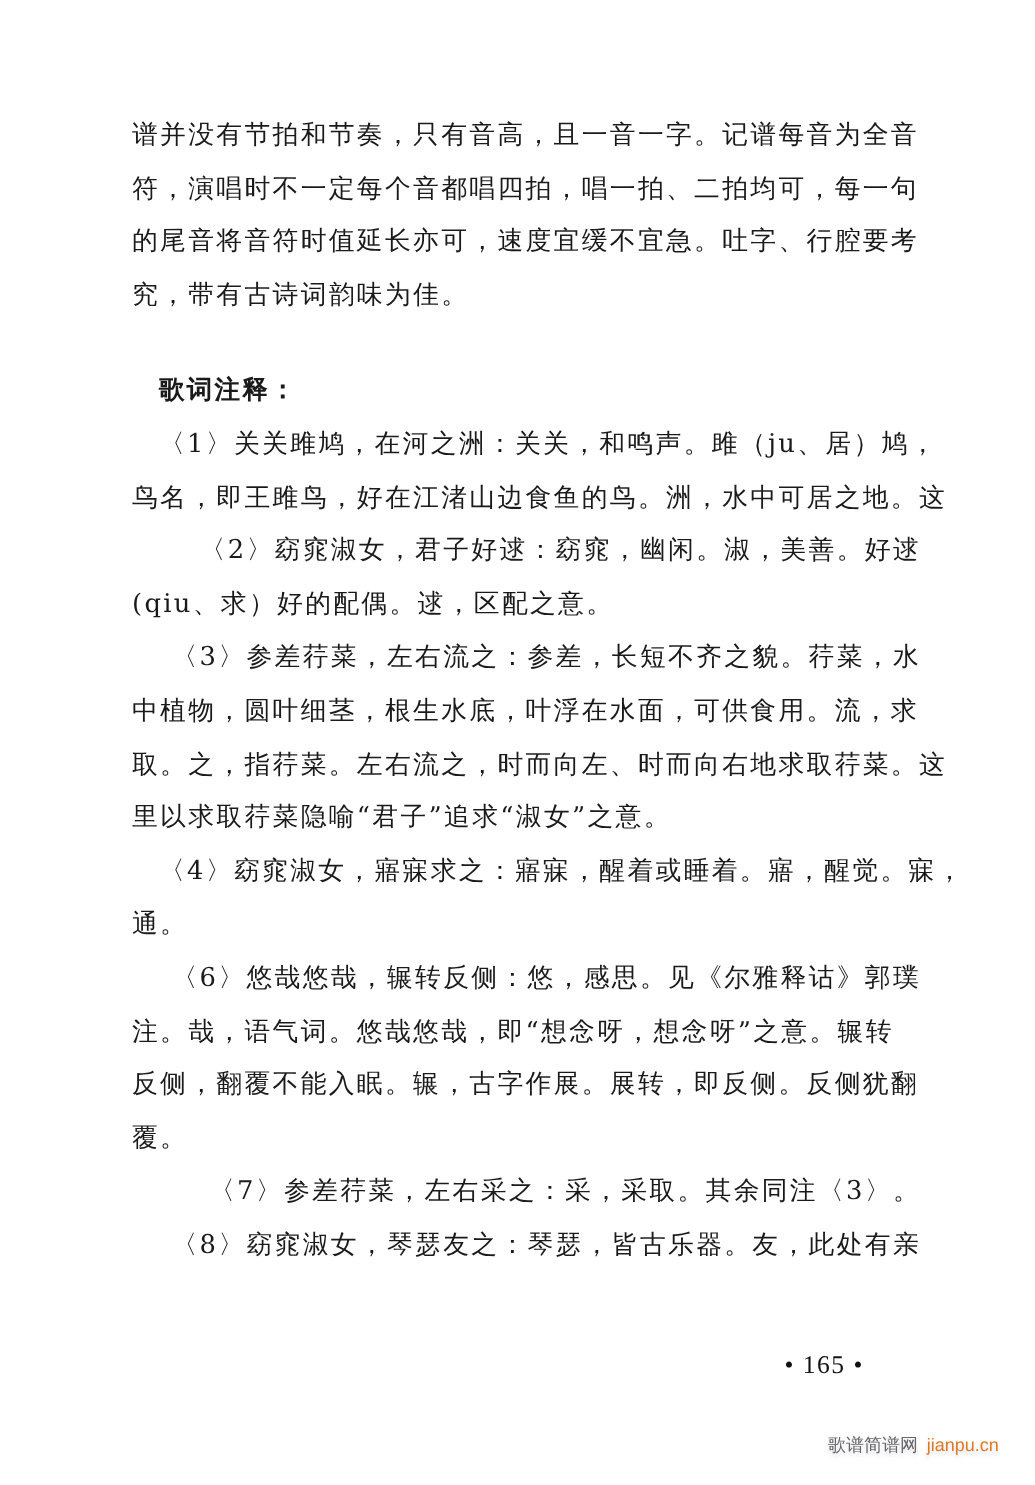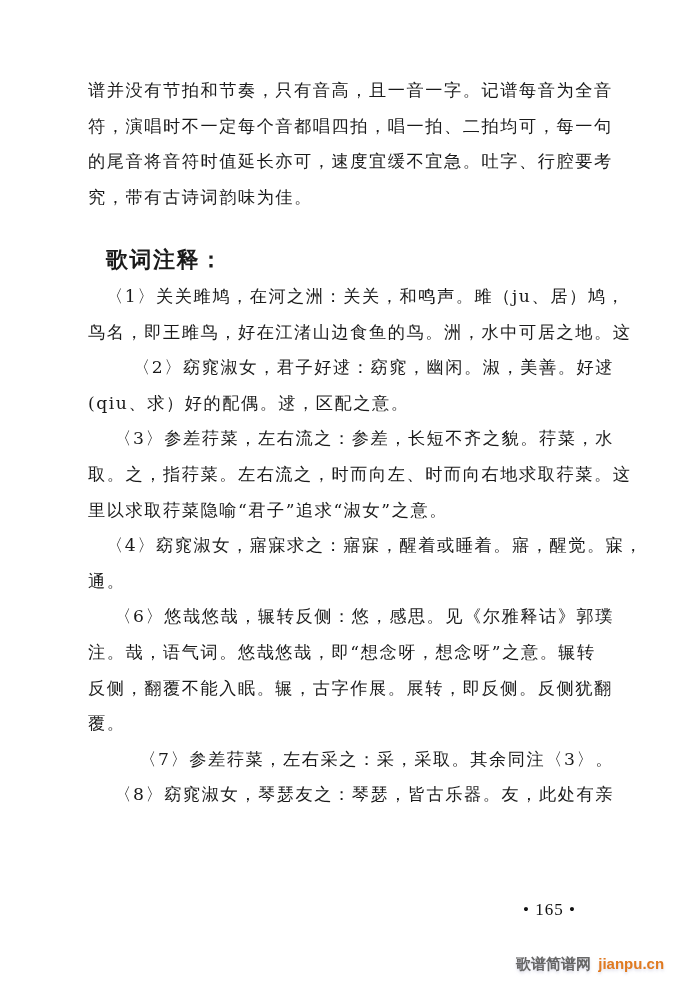--- a/index.html
+++ b/index.html
@@ -27,43 +27,42 @@
       font-size: 17.2px;
       letter-spacing: 1.55px;
       white-space: nowrap;
       margin-bottom: 7.6px;
     }
     .indent { padding-left: 18px; text-align: right; }
     .gap { height: 28px; }
     .heading {
       font-weight: bold;
       font-family: "DejaVu Sans", "Liberation Sans", sans-serif;
-      font-size: 22px;
+      font-size: 17px;
       padding-left: 18px;
       letter-spacing: 1.5px;
     }
     .page-number {
       position: absolute;
       left: 523px;
       top: 900px;
       font-family: "Liberation Serif", serif;
       font-size: 17px;
       letter-spacing: 1px;
       color: #111;
     }
     .watermark {
       position: absolute;
-      left: 516px;
+      left: 552px;
       top: 955px;
-      font-size: 15px;
+      font-size: 12px;
       color: #666;
       font-family: "DejaVu Sans", sans-serif;
       white-space: nowrap;
       text-shadow: 0 2px 3px rgba(200,200,220,0.6);
-      font-weight: bold;
     }
     .watermark .wm-domain {
       color: #e07a20;
       font-family: "Liberation Sans", sans-serif;
       margin-left: 2px;
     }
   </style>
 </head>
 <body>
 
@@ -84,20 +83,21 @@
     <div class="line">鸟名，即王雎鸟，好在江渚山边食鱼的鸟。洲，水中可居之地。这</div>
   </div>
 
   <div>
     <div class="line indent">〈2〉窈窕淑女，君子好逑：窈窕，幽闲。淑，美善。好逑</div>
     <div class="line">(qiu、求）好的配偶。逑，区配之意。</div>
   </div>
 
   <div>
     <div class="line indent">〈3〉参差荇菜，左右流之：参差，长短不齐之貌。荇菜，水</div>
+    <div class="line">中植物，圆叶细茎，根生水底，叶浮在水面，可供食用。流，求</div>
     <div class="line">取。之，指荇菜。左右流之，时而向左、时而向右地求取荇菜。这</div>
     <div class="line">里以求取荇菜隐喻“君子”追求“淑女”之意。</div>
   </div>
 
   <div>
     <div class="line indent">〈4〉窈窕淑女，寤寐求之：寤寐，醒着或睡着。寤，醒觉。寐，</div>
     <div class="line">通。</div>
   </div>
 
 

